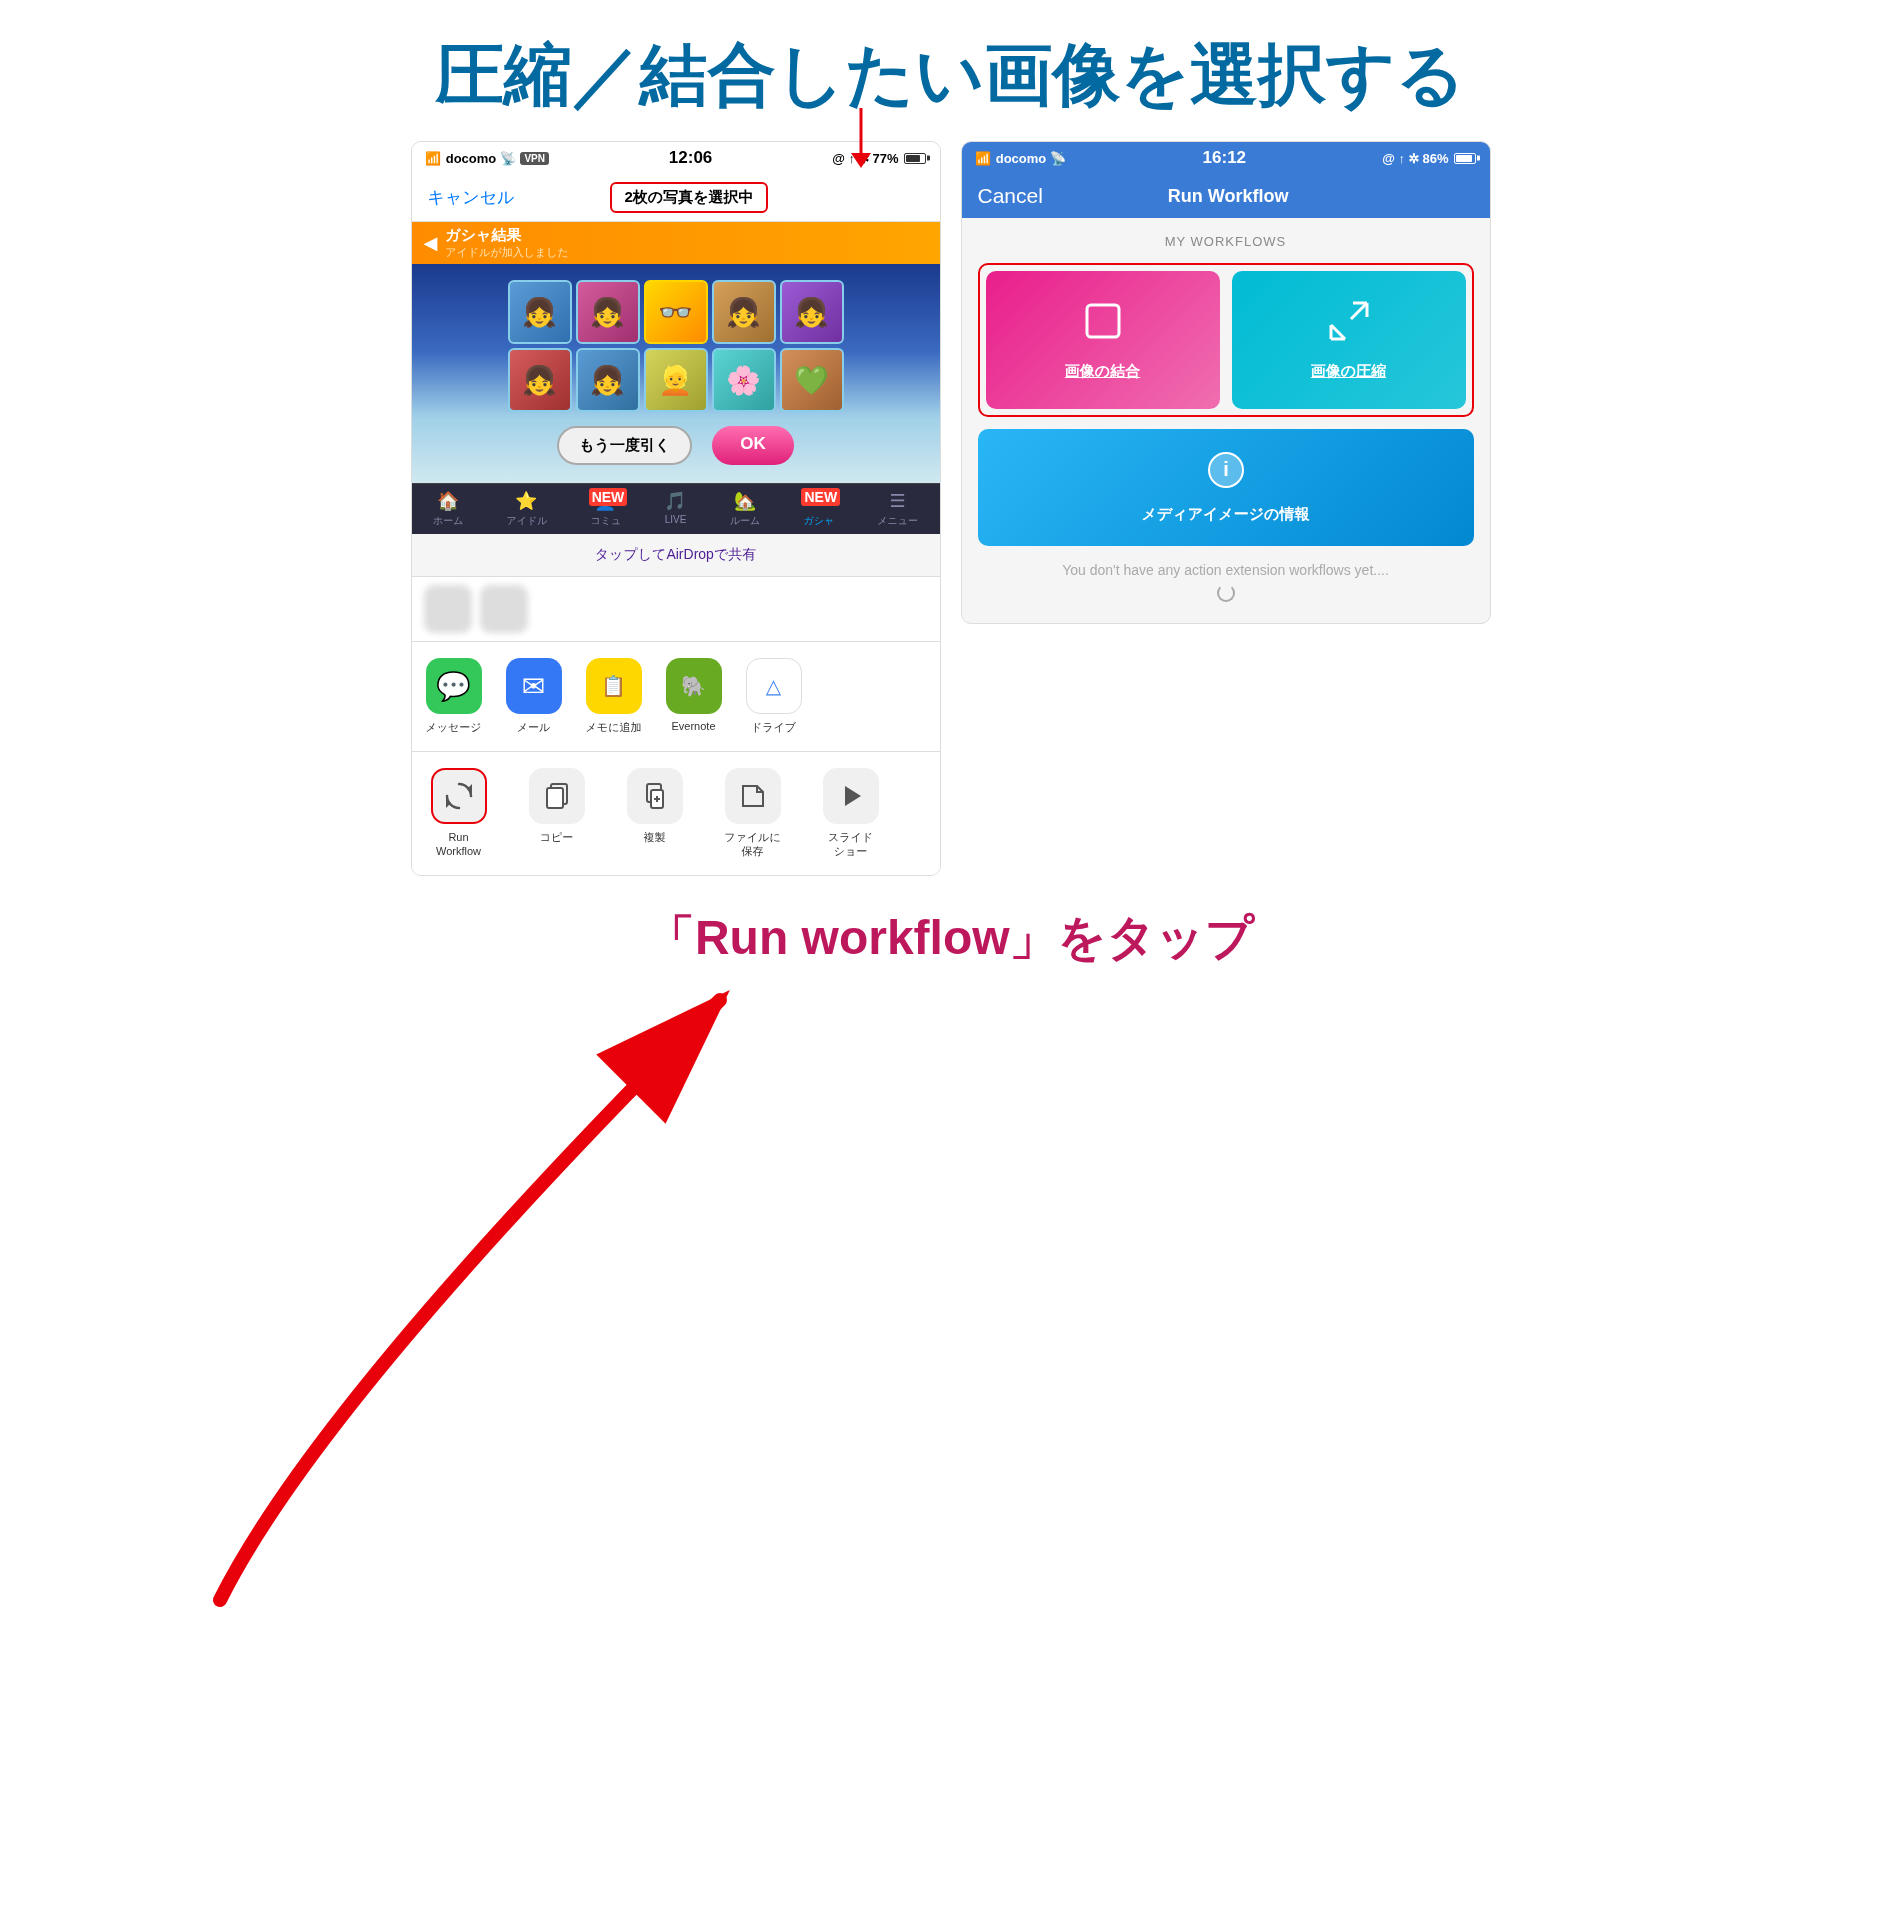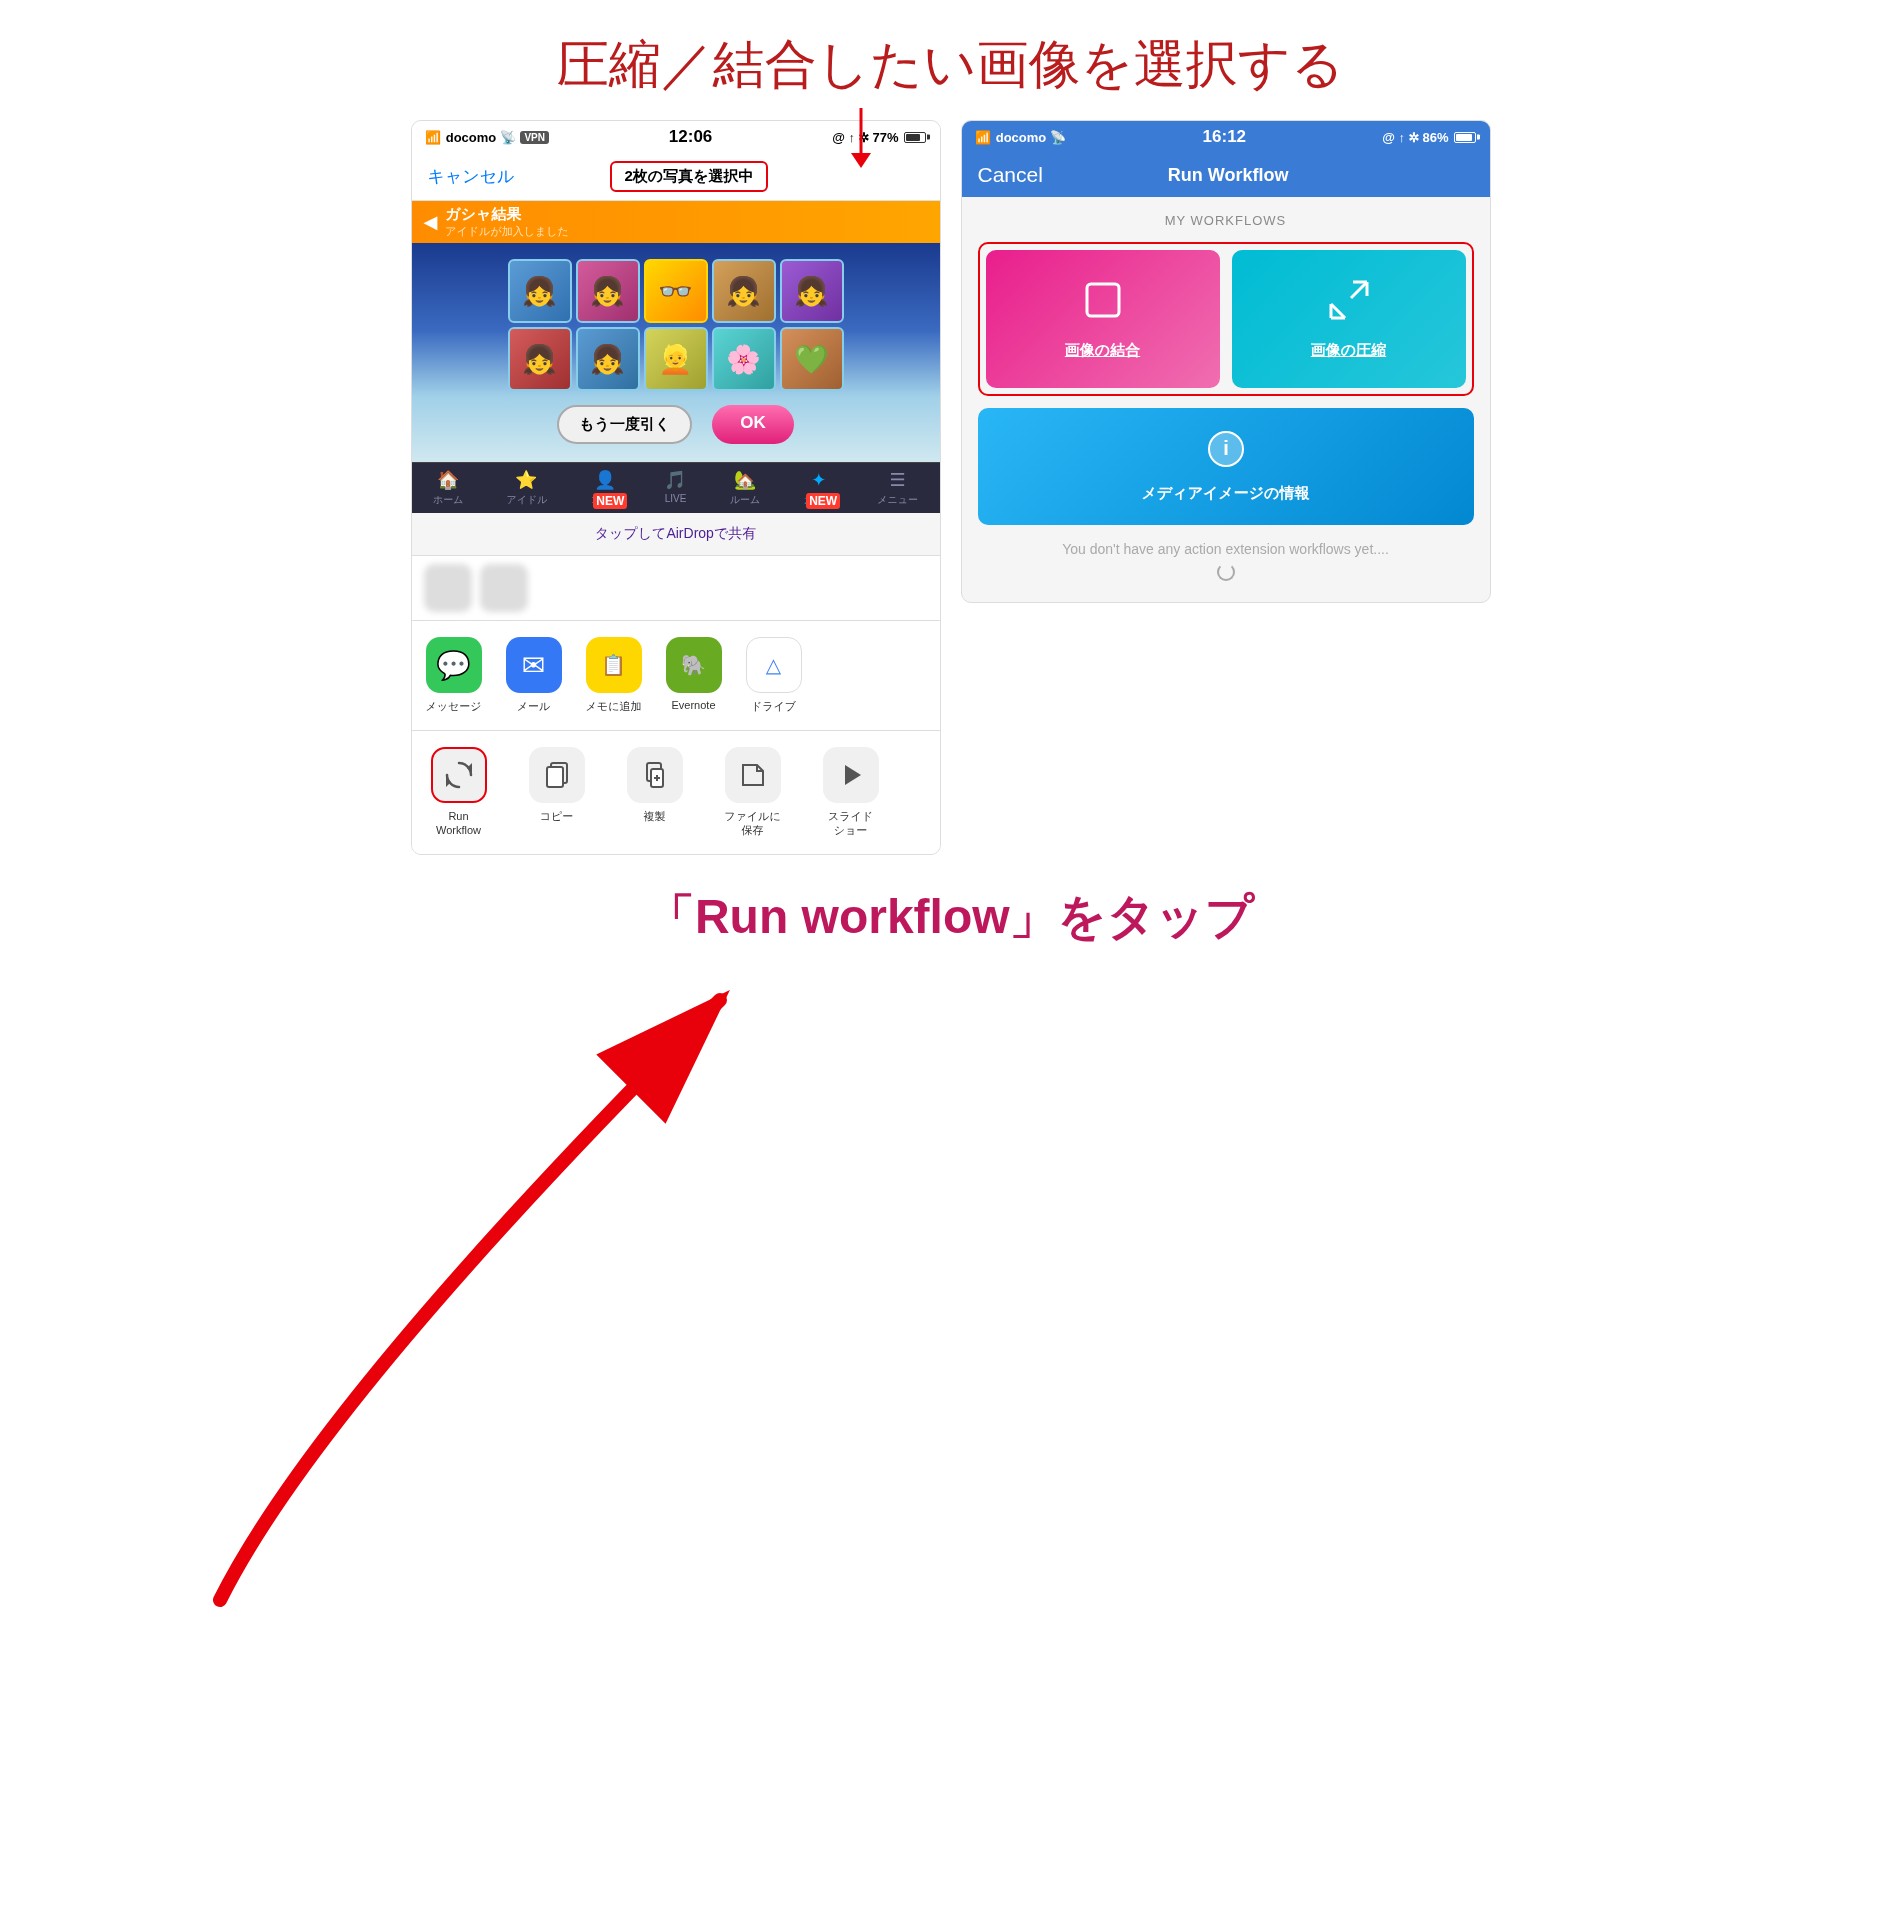--- a/index.html
+++ b/index.html
@@ -9,23 +9,23 @@
       background: #ffffff;
       font-family: -apple-system, 'Helvetica Neue', Arial, sans-serif;
       position: relative;
       overflow-x: hidden;
     }
 
     
     .top-instruction {
       text-align: center;
       padding: 30px 20px 20px;
-      font-size: 52px;
-      font-weight: 400;
-      color: #b91c1c;
+      font-size: 68px;
+      font-weight: 700;
+      color: #0369a1;
     }
 
     
     .phones-container {
       display: flex;
       flex-direction: row;
       justify-content: center;
       align-items: flex-start;
       gap: 0px;
       padding: 0 20px;
@@ -235,25 +235,24 @@
       font-size: 18px;
       margin-bottom: 2px;
     }
 
     .new-badge {
       position: absolute;
       top: 0;
       right: 0;
       background: #ff3b30;
       color: white;
-      font-size: 12px;
+      font-size: 14px;
       padding: 1px 3px;
       border-radius: 3px;
       font-weight: 700;
-      margin-top: 26px;
     }
 
     
     .share-sheet {
       background: #f5f5f5;
     }
 
     .airdrop-label {
       text-align: center;
       padding: 12px;

